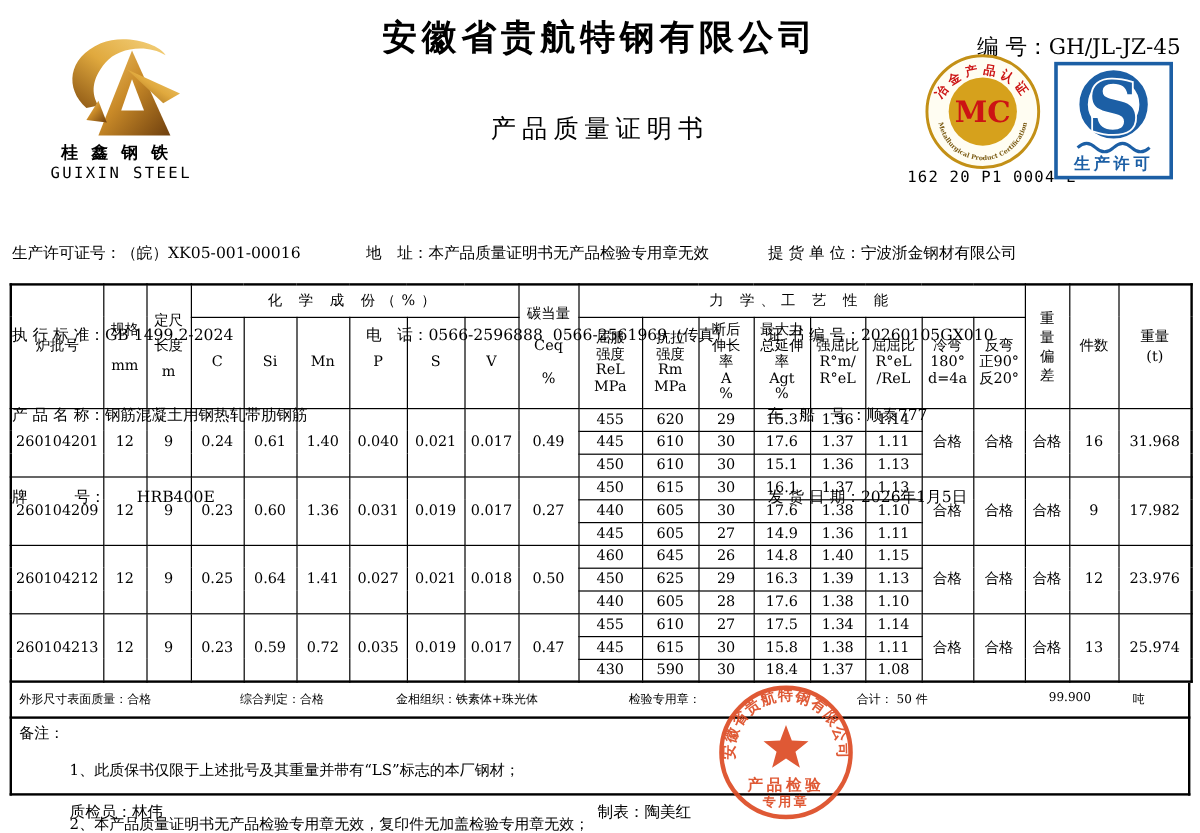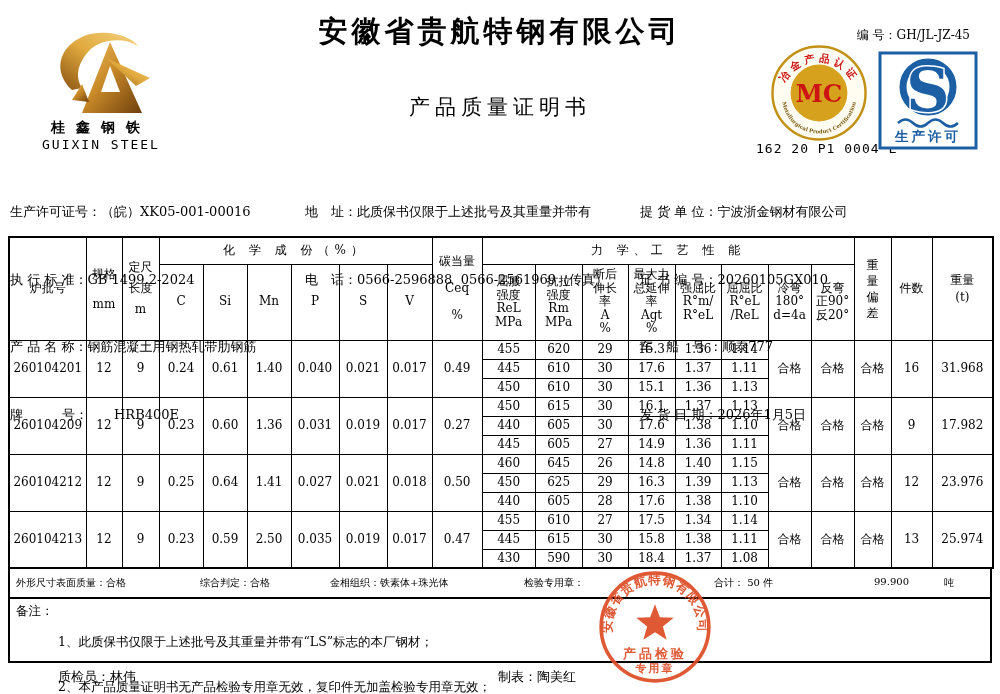--- a/index.html
+++ b/index.html
@@ -2,21 +2,21 @@
 <html><head>
 <meta charset="utf-8">
 <style>
   * { margin:0; padding:0; box-sizing:border-box; }
   body { background:#ffffff; font-family:"DejaVu Serif","Liberation Serif",serif; color:#000; }
   .page { position:relative; width:1000px; height:694px; background:#fff; overflow:hidden; }
 
   
   .company-title { position:absolute; top:12px; left:0; right:0; text-align:center; font-size:29px; letter-spacing:4px; font-weight:bold; }
   .doc-title { position:absolute; top:93px; left:0; right:0; text-align:center; font-size:21px; letter-spacing:5px; }
-  .cert-no { position:absolute; top:27px; right:30px; font-size:12px; }
+  .cert-no { position:absolute; top:27px; right:16px; font-size:18px; }
 
   .logo-block { position:absolute; left:38px; top:28px; width:126px; text-align:center; }
   .logo-cn { font-size:14px; font-weight:bold; letter-spacing:11px; margin-top:1px; white-space:nowrap; }
   .logo-en { font-size:13px; letter-spacing:2px; font-family:"DejaVu Sans Mono","Liberation Mono",monospace; white-space:nowrap; }
 
   .mc-block { position:absolute; left:768px; top:44px; width:102px; height:98px; }
   .mc-code { position:absolute; left:756px; top:141px; width:128px; font-size:13px; letter-spacing:1px; font-family:"DejaVu Sans Mono","Liberation Mono",monospace; white-space:nowrap; }
   .qs-block { position:absolute; left:878px; top:51px; width:100px; height:99px; }
 
   
@@ -121,21 +121,21 @@
     </svg>
   </div>
 
   <div class="info-col info-left">
     <div class="info-row"><span>生产许可证号：</span><span>（皖）XK05-001-00016</span></div>
     <div class="info-row"><span>执 行 标 准：</span><span>GB 1499.2-2024</span></div>
     <div class="info-row"><span>产 品 名 称：</span><span>钢筋混凝土用钢热轧带肋钢筋</span></div>
     <div class="info-row"><span>牌　　　号：</span><span>　　HRB400E</span></div>
   </div>
   <div class="info-col info-mid">
-    <div class="info-row"><span>地　址：</span><span>此质保书仅限于上述批号及其重量并带有</span></div>
+    <div class="info-row"><span>地　址：</span><span>本产品质量证明书无产品检验专用章无效</span></div>
     <div class="info-row"><span>电　话：</span><span>0566-2596888  0566-2561969（传真）</span></div>
   </div>
   <div class="info-col info-right">
     <div class="info-row"><span>提 货 单 位：</span><span>宁波浙金钢材有限公司</span></div>
     <div class="info-row"><span>证 书 编 号：</span><span>20260105GX010</span></div>
     <div class="info-row"><span>车　船　号 ：</span><span>顺泰777</span></div>
     <div class="info-row"><span>发 货 日 期：</span><span>2026年1月5日</span></div>
   </div>
 
   <div class="cert-body">
@@ -340,21 +340,21 @@
             <td>17.6</td>
             <td>1.38</td>
             <td>1.10</td>
           </tr>
           <tr>
             <td rowspan="3">260104213</td>
             <td rowspan="3">12</td>
             <td rowspan="3">9</td>
             <td rowspan="3">0.23</td>
             <td rowspan="3">0.59</td>
-            <td rowspan="3">2.50</td>
+            <td rowspan="3">0.72</td>
             <td rowspan="3">0.035</td>
             <td rowspan="3">0.019</td>
             <td rowspan="3">0.017</td>
             <td rowspan="3">0.47</td>
             <td>455</td>
             <td>610</td>
             <td>27</td>
             <td>17.5</td>
             <td>1.34</td>
             <td>1.14</td>

